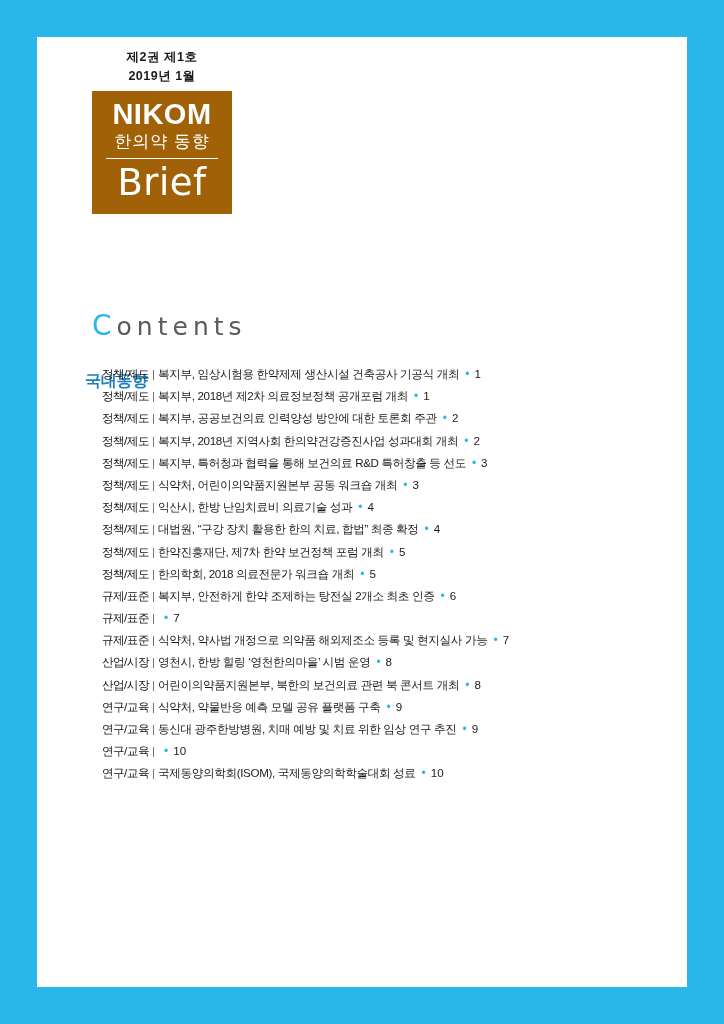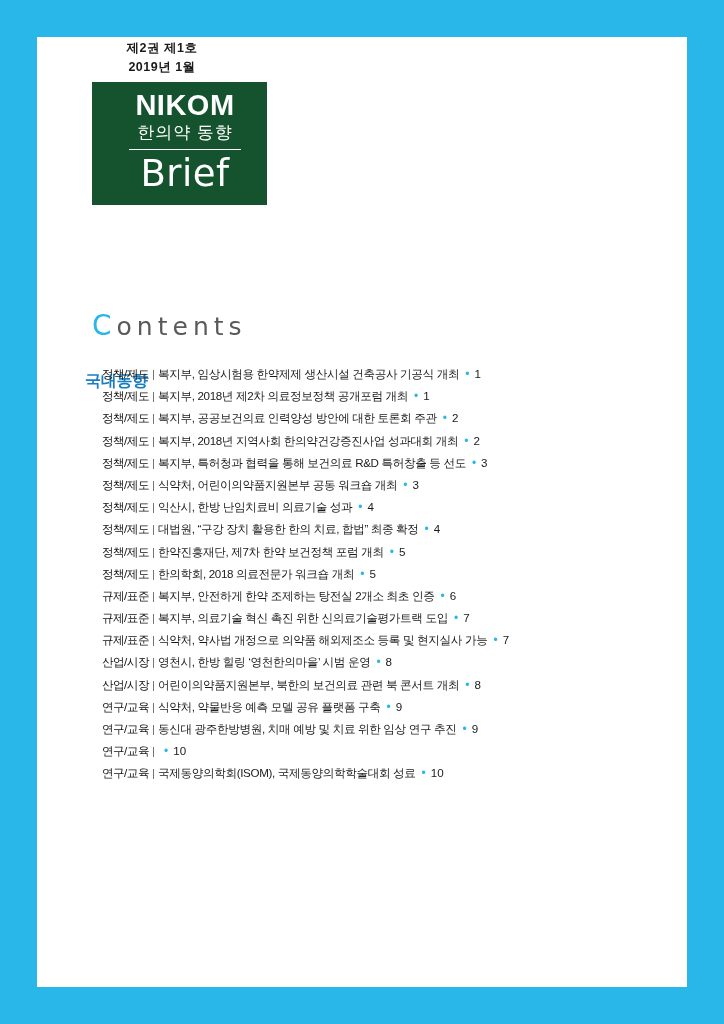--- a/index.html
+++ b/index.html
@@ -29,27 +29,27 @@
     top: 0px;
     width: 140px;
     text-align: center;
   }
   .issue-line {
     font-size: 12.5px;
     font-weight: bold;
     color: #1a1a1a;
     letter-spacing: 0.5px;
     line-height: 19px;
-    padding-top: 2px;
+    padding-top: 11px;
   }
   .logo-block {
     margin-top: 5px;
-    background: #14532d;
-    width: 164px;
-    padding: 7px 0 9px 11px;
+    background: #a16207;
+    width: 140px;
+    padding: 7px 0 9px 0;
   }
   .logo-nikom {
     font-size: 29px;
     font-weight: bold;
     color: #ffffff;
     letter-spacing: 0.5px;
     line-height: 32px;
   }
   .logo-kor {
     font-size: 17px;
@@ -235,21 +235,20 @@
       <div class="toc-row">
         <span class="cat">규제/표준</span>
         <span class="bar">|</span>
         <span class="title">복지부, 안전하게 한약 조제하는 탕전실 2개소 최초 인증</span>
         <span class="dot">•</span>
         <span class="pg">6</span>
       </div>
       <div class="toc-row">
         <span class="cat">규제/표준</span>
         <span class="bar">|</span>
-        <span class="title">복지부, 의료기술 혁신 촉진 위한 신의료기술평가트랙 도입</span>
         <span class="dot">•</span>
         <span class="pg">7</span>
       </div>
       <div class="toc-row">
         <span class="cat">규제/표준</span>
         <span class="bar">|</span>
         <span class="title">식약처, 약사법 개정으로 의약품 해외제조소 등록 및 현지실사 가능</span>
         <span class="dot">•</span>
         <span class="pg">7</span>
       </div>

